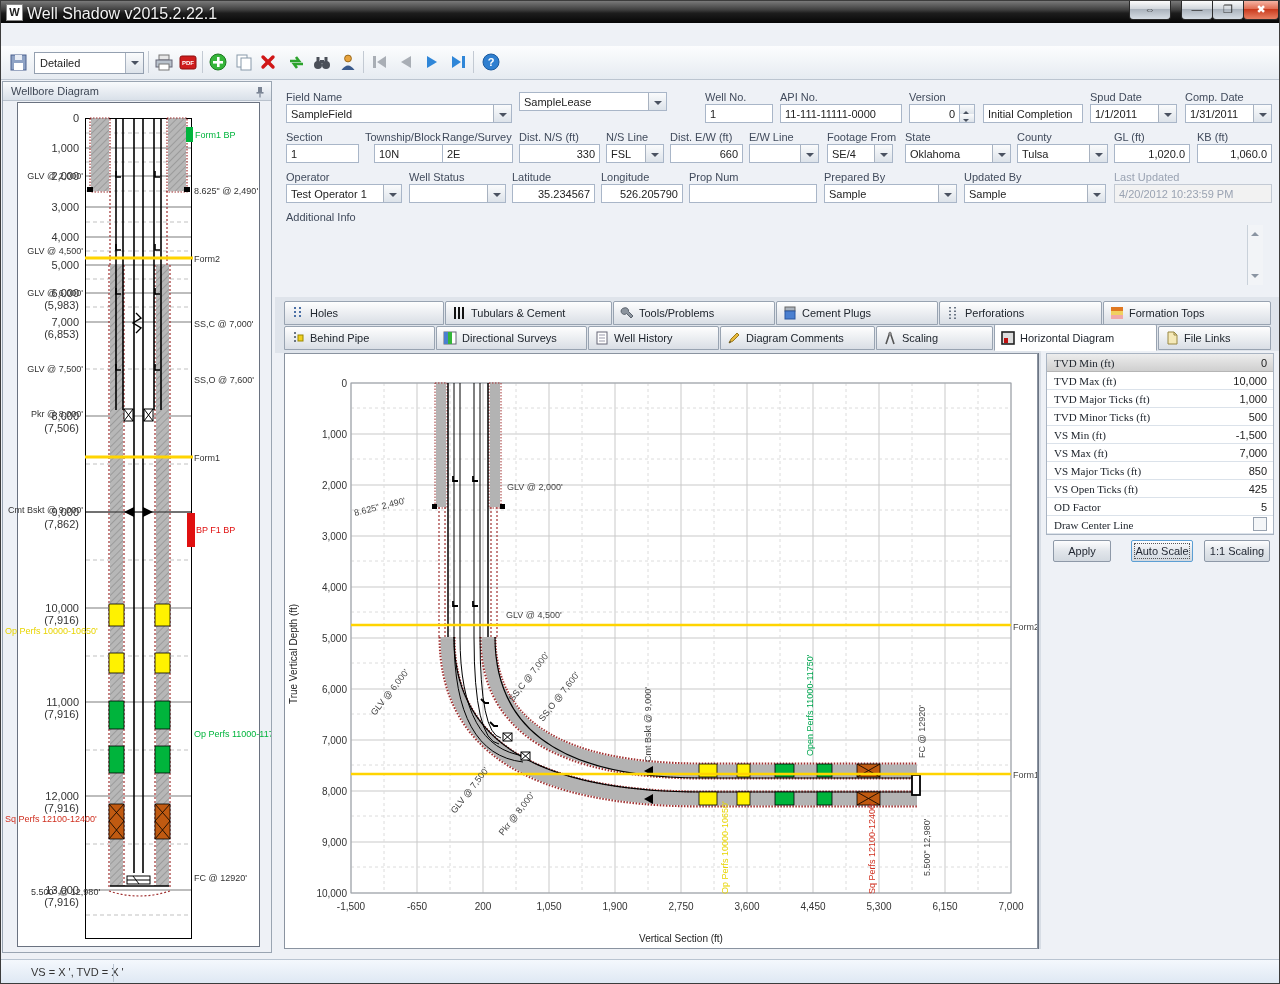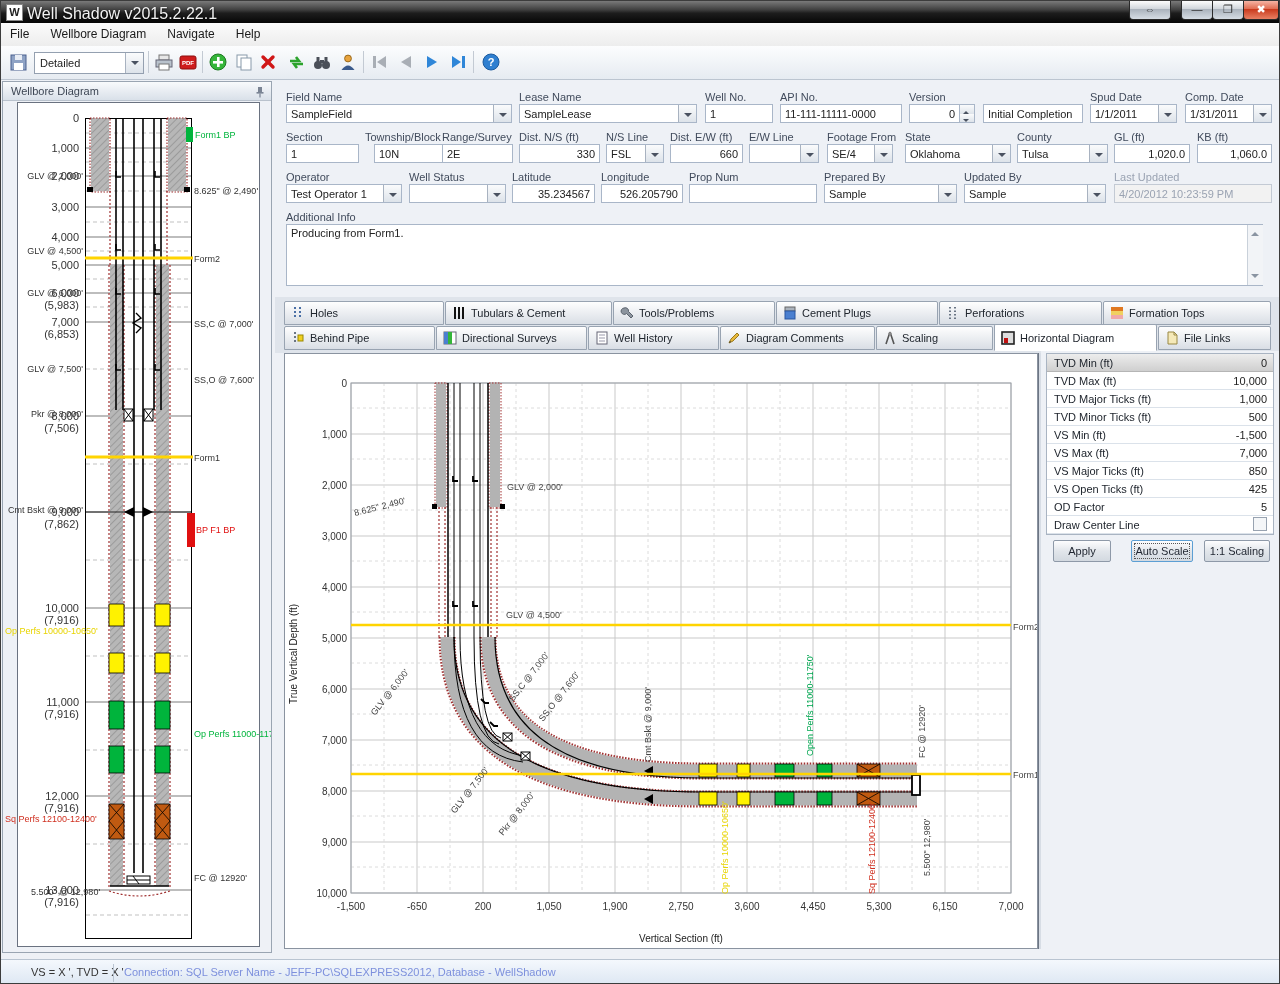--- a/index.html
+++ b/index.html
@@ -43,21 +43,21 @@
   .tab{position:absolute;height:24px;background:linear-gradient(#fefefe,#d9dee5);border:1px solid #98a3b1;border-radius:2px 2px 0 0;box-sizing:border-box;display:flex;align-items:center;padding-left:6px;color:#20262e;}
   .tab.active{background:#fff;height:27px;z-index:3;border-bottom:1px solid #fff;}
   .tab .lab{margin-left:5px;white-space:nowrap;}
   .ticon{width:14px;height:14px;flex:0 0 14px;}
   
   .chartpanel{position:absolute;left:283px;top:352px;width:754px;height:596px;background:#fff;border:1px solid #8a93a0;box-sizing:border-box;}
   .splitter{position:absolute;left:1037px;top:352px;width:3px;height:596px;background:#d7dde5;border-left:1px solid #6d7684;}
   .rpanel{position:absolute;left:1040px;top:350px;width:240px;height:602px;background:#eef1f6;}
   .pgrid{position:absolute;left:5px;top:2px;width:228px;background:#fff;border:1px solid #a9b4c2;box-sizing:border-box;}
   .pgr{display:flex;height:17px;border-bottom:1px solid #dbe2ea;align-items:center;}
-  .pgr .pl{width:118px;padding-left:7px;color:#20262e;}
+  .pgr .pl{width:118px;padding-left:7px;color:#20262e;font-family:Liberation Serif, serif;}
   .pgr .pv{flex:1;text-align:right;padding-right:6px;}
   .pgr.sel{background:linear-gradient(#ededed,#cfcfcf);border-bottom:1px solid #b5b5b5;}
   .chk{width:12px;height:12px;border:1px solid #98a3b1;background:#f4f6f8;display:inline-block;}
   .btn{position:absolute;height:22px;background:linear-gradient(#fdfdfe,#e2e6eb 50%,#d3d9e0);border:1px solid #8e99a8;border-radius:2px;text-align:center;line-height:20px;color:#1f2530;box-sizing:border-box;}
   .btn.focus{outline:1px dotted #555;outline-offset:-4px;border-color:#5c9fd4;}
   
   .status{position:absolute;left:0;top:958px;width:100%;height:26px;background:linear-gradient(#f4f8fd,#dce6f2);border-top:1px solid #b9c4d1;}
   .status .seg1{position:absolute;left:30px;top:6px;color:#333;}
   .status .ssep{position:absolute;left:112px;top:4px;width:1px;height:18px;background:#b9c4d1;}
   .status .seg2{position:absolute;left:123px;top:6px;color:#7d90dd;}
@@ -70,26 +70,20 @@
 
   <div class="titlebar">
     <div class="title-ico">W</div>
     <div class="title-txt">Well Shadow v2015.2.22.1</div>
     <div class="winbtn" style="left:1128px;width:40px">⇔</div>
     <div class="winbtn" style="left:1180px;width:30px">—</div>
     <div class="winbtn" style="left:1211px;width:30px">❐</div>
     <div class="winbtn close" style="left:1242px;width:34px">✖</div>
   </div>
 
-  <div class="menubar">
-    <span class="menu-item">File</span>
-    <span class="menu-item">Wellbore Diagram</span>
-    <span class="menu-item">Navigate</span>
-    <span class="menu-item">Help</span>
-  </div>
 
   <div class="toolbar">
     <div class="tbtn" style="left:6px">
       <svg width="17" height="17">
           <rect x="1" y="1" width="15" height="15" fill="#8fa3c5" stroke="#4a618f"></rect>
           <rect x="5" y="1" width="7" height="5" fill="#e8edf5"></rect>
           <rect x="4" y="9" width="9" height="7" fill="#fff"></rect>
         </svg>
     </div>
     <div class="tcombo">
@@ -378,21 +372,21 @@
   <div class="fl" style="left:779px;top:90px">API No.</div>
   <div class="fl" style="left:908px;top:90px">Version</div>
   <div class="fl" style="left:982px;top:104px">VersionTag</div>
   <div class="fl" style="left:1089px;top:90px">Spud Date</div>
   <div class="fl" style="left:1184px;top:90px">Comp. Date</div>
 
   <div class="fi" style="left:285px;top:103px;width:226px">
       <span class="tx">SampleField</span>
       <span class="ddbtn"></span>
     </div>
-  <div class="fi" style="left:518px;top:103px;width:178px">
+  <div class="fi" style="left:518px;top:91px;width:148px">
       <span class="tx">SampleLease</span>
       <span class="ddbtn"></span>
     </div>
   <div class="fi" style="left:704px;top:103px;width:68px">
       <span class="tx">1</span>
     </div>
   <div class="fi" style="left:779px;top:103px;width:122px">
       <span class="tx">11-111-11111-0000</span>
     </div>
   <div class="fi num" style="left:908px;top:103px;width:66px">
@@ -501,21 +495,20 @@
     </div>
   <div class="fi" style="left:963px;top:183px;width:142px">
       <span class="tx">Sample</span>
       <span class="ddbtn"></span>
     </div>
   <div class="fi dis" style="left:1113px;top:183px;width:158px">
       <span class="tx">4/20/2012 10:23:59 PM</span>
     </div>
 
   <div class="fl" style="left:285px;top:210px">Additional Info</div>
-  <div class="memo" style="left:285px;top:223px;width:977px;height:62px"><span>Producing from Form1.</span></div>
   <div class="vsb" style="left:1246px;top:224px;height:60px">
     <span class="ar" style="top:3px;border-bottom-color:#8a94a2"></span>
     <span class="ar" style="bottom:3px;border-top-color:#8a94a2"></span>
   </div>
 
   <div class="abs" style="left:274px;top:296px;width:1006px;height:56px;background:#dfe4eb"></div>
 
   <div class="tab" style="left:283px;top:300px;width:160px">
     <svg class="ticon">
         <line x1="4" y1="1" x2="4" y2="13" stroke="#4a6fa5" stroke-width="2" stroke-dasharray="2,2"></line>
@@ -829,16 +822,15 @@
         </div>
     </div>
     <div class="btn" style="left:12px;top:189px;width:58px">Apply</div>
     <div class="btn focus" style="left:90px;top:189px;width:62px">Auto Scale</div>
     <div class="btn" style="left:163px;top:189px;width:66px">1:1 Scaling</div>
   </div>
 
   <div class="status">
     <span class="seg1">VS = X ', TVD = X '</span>
     <span class="ssep"></span>
-    <span class="seg2">Connection: SQL Server Name - JEFF-PC\SQLEXPRESS2012, Database - WellShadow</span>
   </div>
 
 </div>
 
 </body></html>

